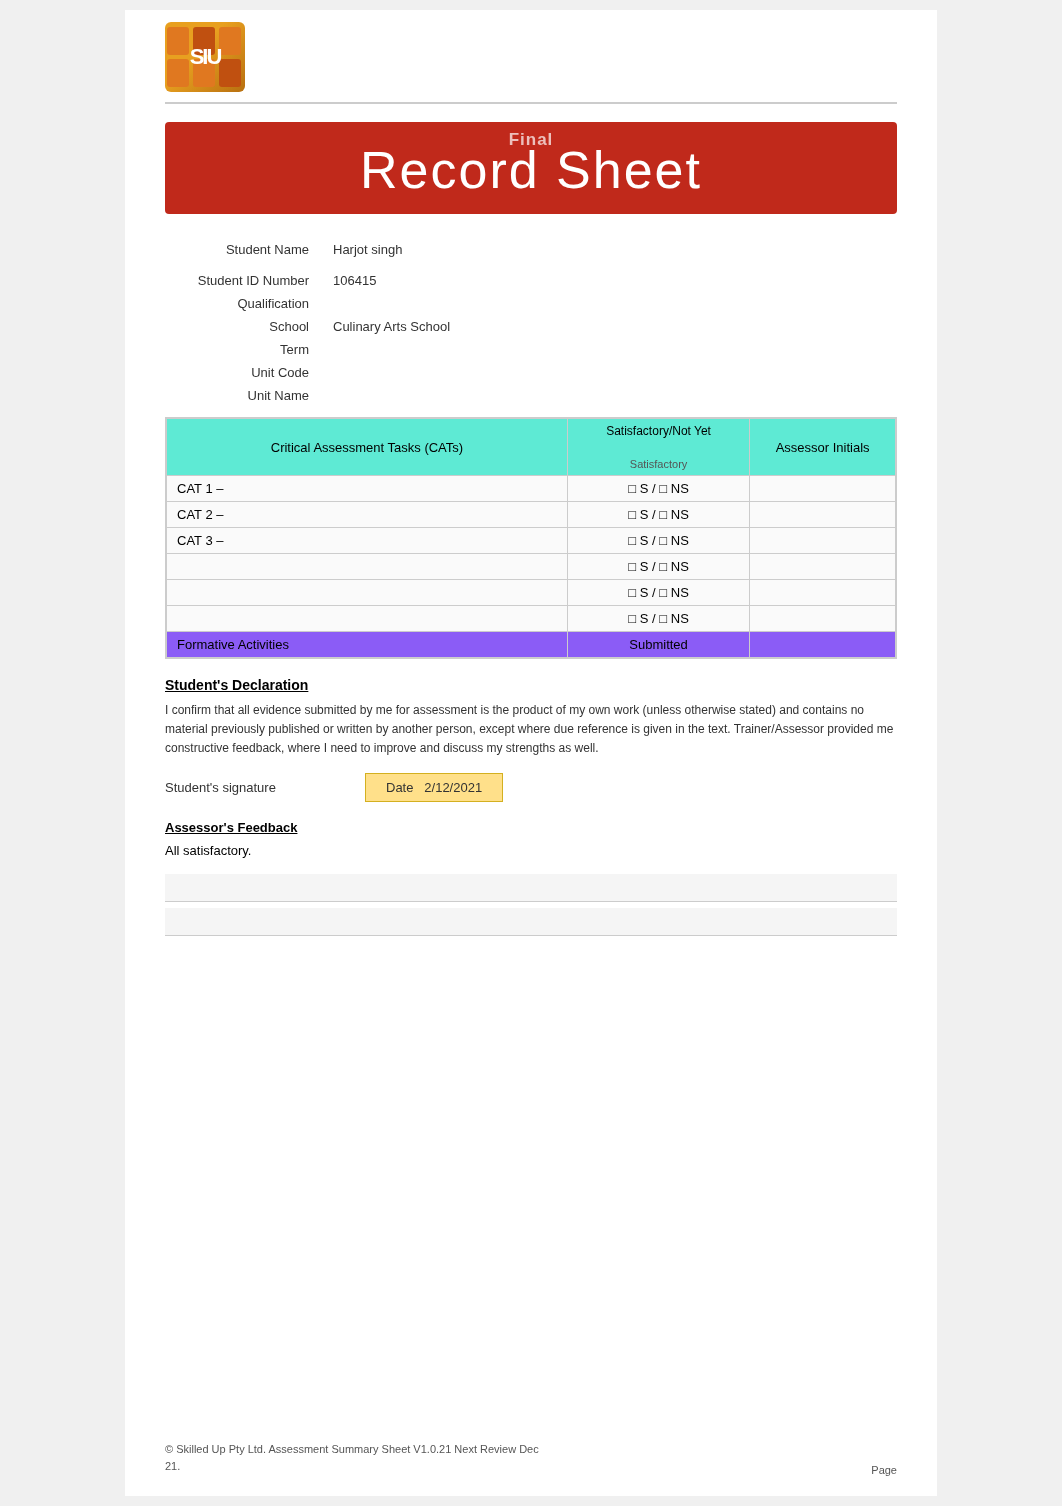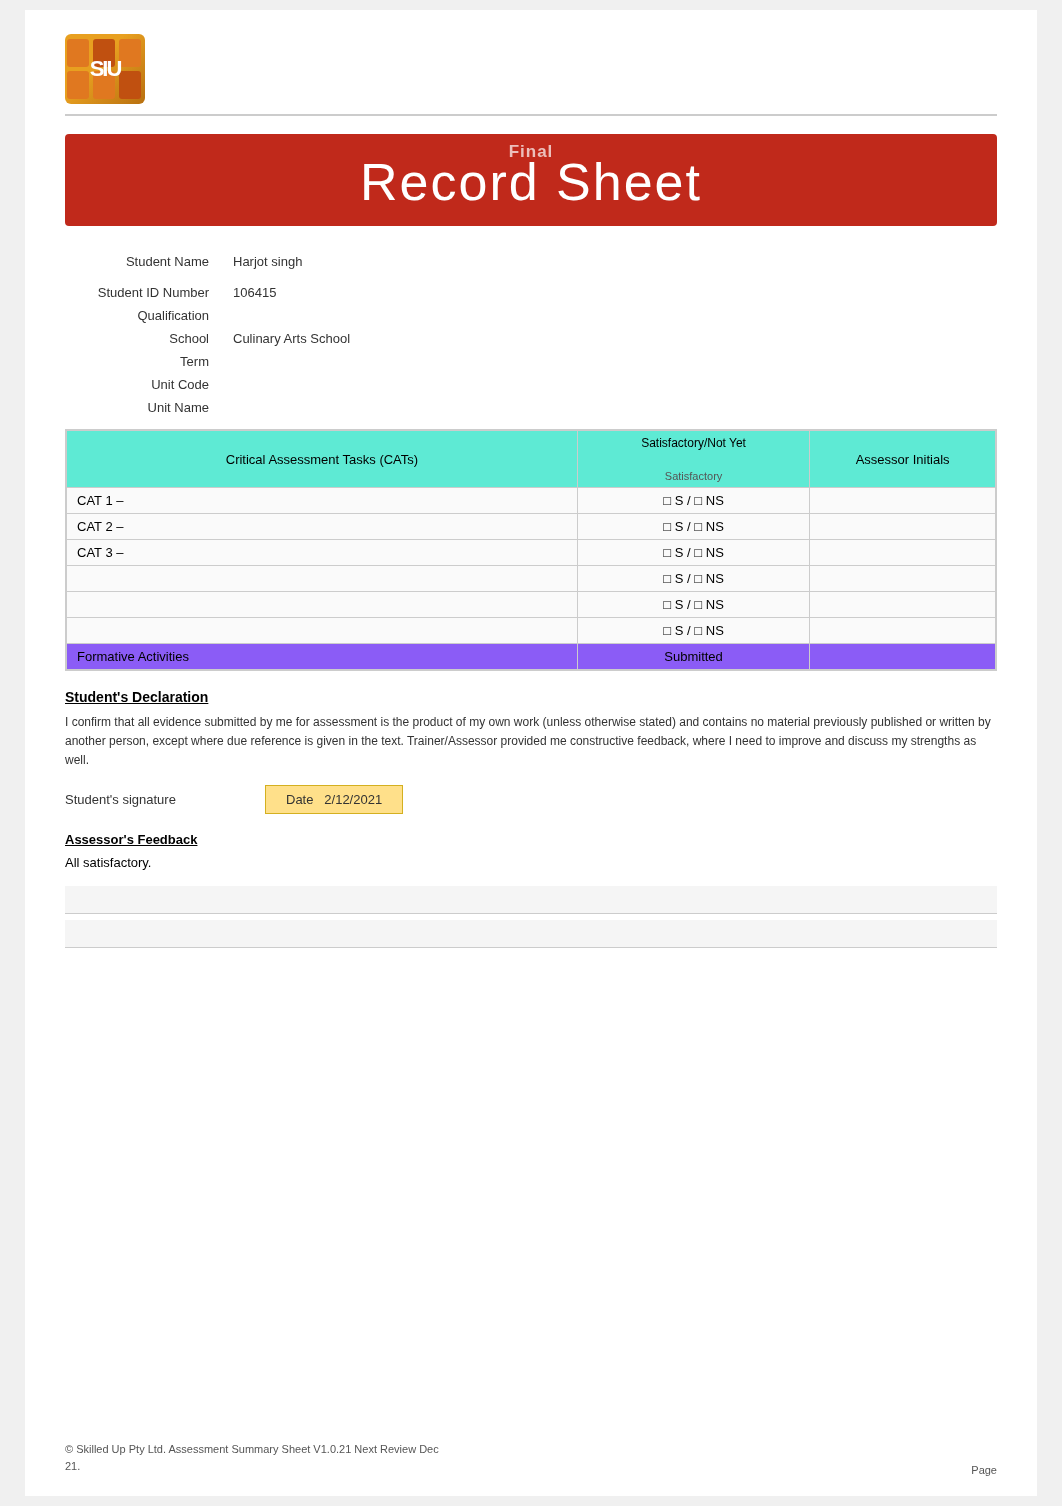--- a/index.html
+++ b/index.html
@@ -7,23 +7,23 @@
       font-family: Arial, sans-serif;
       background: #f0f0f0;
       width: 1062px;
       min-height: 1506px;
       display: flex;
       justify-content: center;
       padding: 10px 0;
     }
     .page {
       background: #fff;
-      width: 1012px;
+      width: 812px;
       min-height: 1480px;
-      padding: 24px 40px 40px;
+      padding: 12px 40px 40px;
       position: relative;
     }
     
     .header {
       display: flex;
       align-items: center;
       padding-bottom: 10px;
       border-bottom: 2px solid #ccc;
       margin-bottom: 10px;
     }

